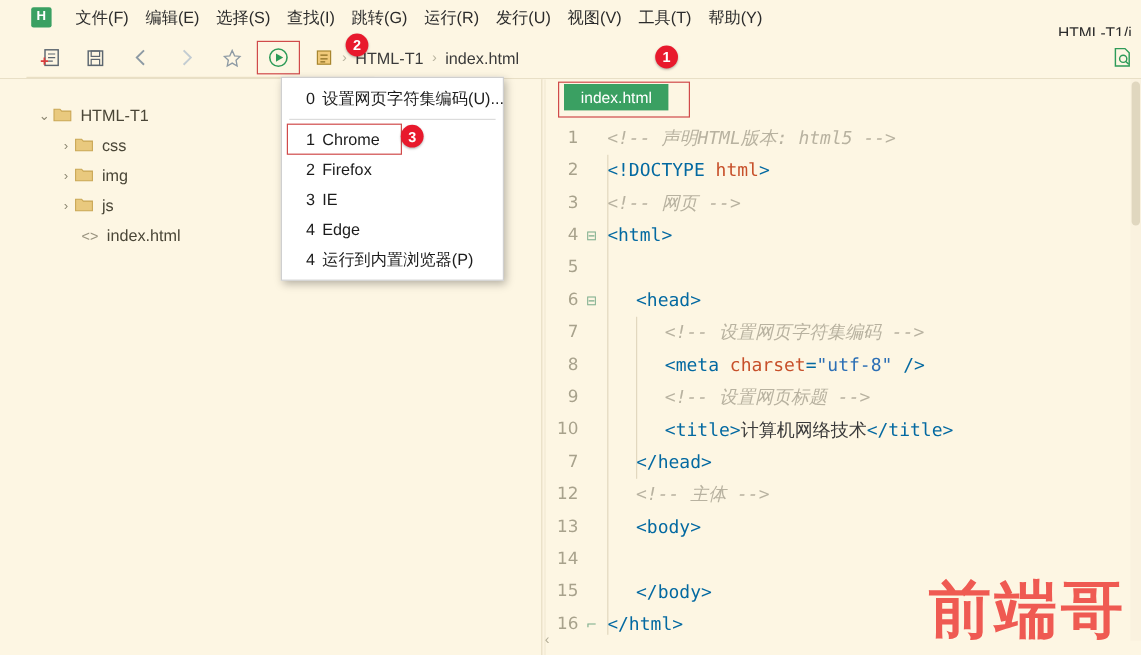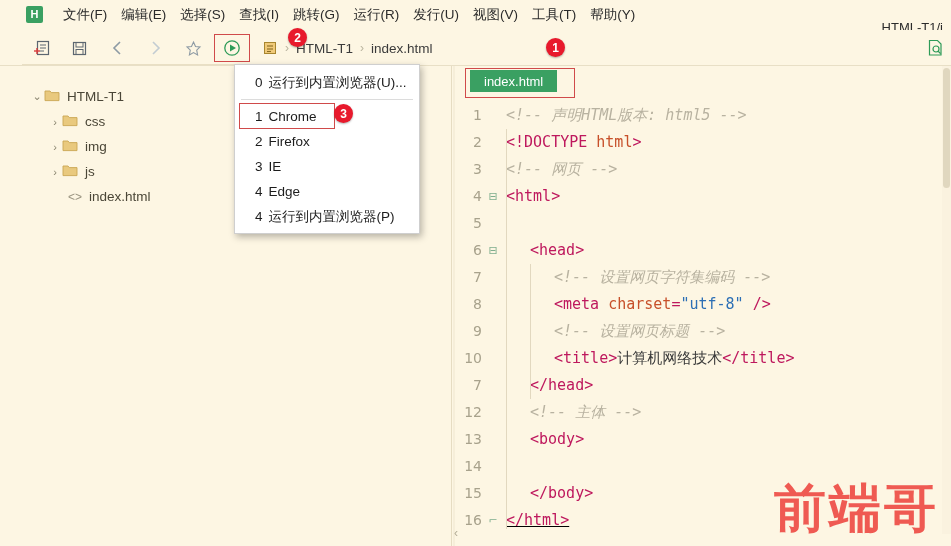--- a/index.html
+++ b/index.html
@@ -154,21 +154,21 @@
     width: 33px; flex: none; text-align: right; color: #a8a28c;
     font-size: 14px; padding-right: 4px; box-sizing: border-box;
     font-family: "DejaVu Sans", sans-serif;
   }
   .fold {
     width: 14px; flex: none; text-align: center; color: #7fae8e;
     font-size: 11px; line-height: 27px; font-family: "DejaVu Sans", sans-serif;
   }
   .ctext { padding-left: 6px; }
   .cm { color: #b8b2a0; font-style: italic; }       
-  .tg { color: #be185d; margin-top: 24px; }                            
+  .tg { color: #0369a1; margin-top: 24px; }                            
   .at { color: #c7502a; }                            
   .vl { color: #2c6fb5; }                            
   .tx { color: #3a3a3a; }                            
   .indent-guide {
     position: absolute; width: 1px; background: #e2d8bf;
   }
   .watermark {
     position: absolute; right: 12px; bottom: 2px;
     font-family: "DejaVu Serif", "Liberation Serif", serif;
     font-size: 52px; color: #ef5a52; font-weight: 600;
@@ -342,21 +342,21 @@
 
     <div class="tree-row indent2">
       <span class="file-icon">&lt;&gt;</span>
       <span class="tree-label">index.html</span>
     </div>
   </div>
 
   <div class="dropdown">
     <div class="dd-item">
       <span class="dd-num">0</span>
-      <span>运行到内置浏览器(U)...</span>
+      <span>设置网页字符集编码(U)...</span>
     </div>
     <div class="dd-sep"></div>
     <div class="dd-item highlight">
       <span class="dd-num">1</span>
       <span>Chrome</span>
     </div>
     <div class="dd-item">
       <span class="dd-num">2</span>
       <span>Firefox</span>
     </div>
@@ -392,21 +392,21 @@
         <div class="cline"><span class="lnum">6</span><span class="fold">⊟</span><span class="ctext" style="padding-left: 30px;"><span class="tg">&lt;head&gt;</span></span></div>
         <div class="cline"><span class="lnum">7</span><span class="fold"></span><span class="ctext" style="padding-left: 54px;"><span class="cm">&lt;!-- 设置网页字符集编码 --&gt;</span></span></div>
         <div class="cline"><span class="lnum">8</span><span class="fold"></span><span class="ctext" style="padding-left: 54px;"><span class="tg">&lt;meta </span><span class="at">charset</span><span class="tg">=</span><span class="vl">"utf-8"</span><span class="tg"> /&gt;</span></span></div>
         <div class="cline"><span class="lnum">9</span><span class="fold"></span><span class="ctext" style="padding-left: 54px;"><span class="cm">&lt;!-- 设置网页标题 --&gt;</span></span></div>
         <div class="cline"><span class="lnum">10</span><span class="fold"></span><span class="ctext" style="padding-left: 54px;"><span class="tg">&lt;title&gt;</span><span class="tx">计算机网络技术</span><span class="tg">&lt;/title&gt;</span></span></div>
         <div class="cline"><span class="lnum">7</span><span class="fold"></span><span class="ctext" style="padding-left: 30px;"><span class="tg">&lt;/head&gt;</span></span></div>
         <div class="cline"><span class="lnum">12</span><span class="fold"></span><span class="ctext" style="padding-left: 30px;"><span class="cm">&lt;!-- 主体 --&gt;</span></span></div>
         <div class="cline"><span class="lnum">13</span><span class="fold"></span><span class="ctext" style="padding-left: 30px;"><span class="tg">&lt;body&gt;</span></span></div>
         <div class="cline"><span class="lnum">14</span><span class="fold"></span><span class="ctext" style="padding-left: 30px;"></span></div>
         <div class="cline"><span class="lnum">15</span><span class="fold"></span><span class="ctext" style="padding-left: 30px;"><span class="tg">&lt;/body&gt;</span></span></div>
-        <div class="cline"><span class="lnum">16</span><span class="fold">⌐</span><span class="ctext" style="padding-left: 6px; text-decoration: underline;"><span class="tg">&lt;/html&gt;</span></span></div>
+        <div class="cline"><span class="lnum">16</span><span class="fold">⌐</span><span class="ctext" style="padding-left: 6px;"><span class="tg">&lt;/html&gt;</span></span></div>
         <div class="indent-guide" style="left: 53px; top: 27px; height: 400px;"></div>
         <div class="indent-guide" style="left: 77px; top: 162px; height: 135px;"></div>
       </div>
 
     <div class="watermark">前端哥</div>
   </div>
 
   <div class="vscroll">
     <div class="vthumb"></div>
   </div>

